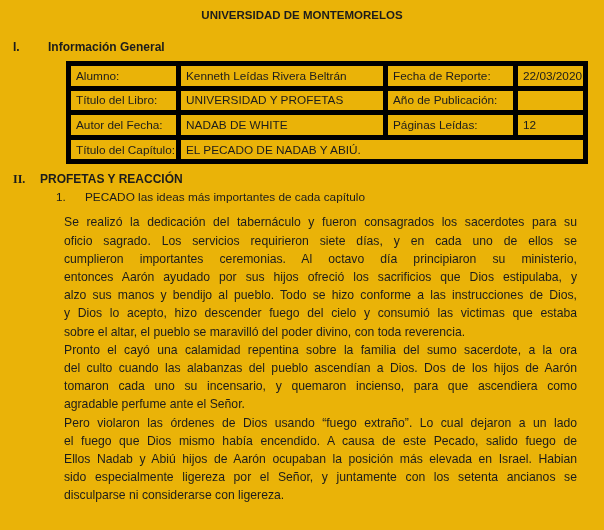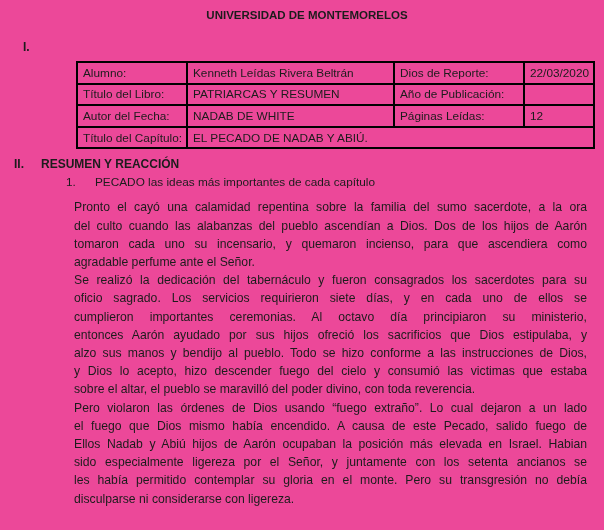--- a/index.html
+++ b/index.html
@@ -1,118 +1,118 @@
 <!DOCTYPE html>
 <html><head>
 <meta charset="utf-8">
 <style>
   html,body{margin:0;padding:0;background:#e9e9e9;}
   .page{
-    width:604px;height:530px;background:#ec4899;overflow:hidden;
+    width:604px;height:530px;background:#eab308;overflow:hidden;
     font-family:"Liberation Sans","DejaVu Sans",sans-serif;
-    color:#1c1c1c;position:relative;box-sizing:border-box;padding-left:10px;
+    color:#1c1c1c;position:relative;box-sizing:border-box;
   }
   .doc-header{text-align:center;padding-top:7px;font-weight:bold;font-size:11.5px;line-height:17px;}
   .doc-header div{white-space:nowrap;}
   .sec-heading{display:flex;font-weight:bold;font-size:12px;line-height:15px;}
   .sec1{margin-top:16px;}
   .sec1 .sec-num{margin-left:13px;width:35px;}
   .sec2{margin-top:8px;}
-  .sec2 .sec-num{margin-left:4px;width:27px;}
+  .sec2 .sec-num{margin-left:13px;width:27px;font-family:Liberation Serif, serif;}
   .sub-item{display:flex;font-size:11.8px;line-height:15px;margin-top:3px;}
   .sub-item .item-num{margin-left:56px;width:29px;}
   table.info{
     margin:6px 0 0 66px;border-collapse:collapse;table-layout:fixed;
     width:517px;font-size:11.8px;
   }
   table.info td{
-    border:2px solid #000000;height:19.6px;padding:0 2px 0 5px;
+    border:5px solid #000000;height:19.6px;padding:0 2px 0 5px;
     vertical-align:middle;overflow:hidden;white-space:nowrap;
   }
   .body-text{margin:8px 0 0 64px;width:513px;font-size:12.2px;line-height:18.2px;}
   .line{text-align:justify;text-align-last:justify;}
   .line.plast{text-align-last:left;}
 </style>
 </head>
 <body>
 
 <div class="page">
 
   <div class="doc-header">
     <div>UNIVERSIDAD DE MONTEMORELOS</div>
   </div>
 
   <div class="sec-heading sec1">
     <span class="sec-num">I.</span>
+    <span>Información General</span>
   </div>
 
   <table class="info">
     <colgroup>
       <col style="width:110px">
         <col style="width:207px">
         <col style="width:130px">
         <col style="width:70px">
     </colgroup>
     <tbody>
       <tr>
         <td>Alumno:</td>
         <td>Kenneth Leídas Rivera Beltrán</td>
-        <td>Dios de Reporte:</td>
+        <td>Fecha de Reporte:</td>
         <td>22/03/2020</td>
       </tr>
       <tr>
         <td>Título del Libro:</td>
-        <td>PATRIARCAS Y RESUMEN</td>
+        <td>UNIVERSIDAD Y PROFETAS</td>
         <td>Año de Publicación:</td>
         <td></td>
       </tr>
       <tr>
         <td>Autor del Fecha:</td>
         <td>NADAB DE WHITE</td>
         <td>Páginas Leídas:</td>
         <td>12</td>
       </tr>
       <tr>
         <td>Título del Capítulo:</td>
         <td colspan="3">EL PECADO DE NADAB Y ABIÚ.</td>
       </tr>
     </tbody>
   </table>
 
   <div class="sec-heading sec2">
     <span class="sec-num">II.</span>
-    <span>RESUMEN Y REACCIÓN</span>
+    <span>PROFETAS Y REACCIÓN</span>
   </div>
 
   <div class="sub-item">
     <span class="item-num">1.</span>
     <span>PECADO las ideas más importantes de cada capítulo</span>
   </div>
 
   <div class="body-text">
-    <div>
-      <div class="line">Pronto el cayó una calamidad repentina sobre la familia del sumo sacerdote, a la ora</div>
-      <div class="line">del culto cuando las alabanzas del pueblo ascendían a Dios. Dos de los hijos de Aarón</div>
-      <div class="line">tomaron cada uno su incensario, y quemaron incienso, para que ascendiera como</div>
-      <div class="line plast">agradable perfume ante el Señor.</div>
-    </div>
     <div>
       <div class="line">Se realizó la dedicación del tabernáculo y fueron consagrados los sacerdotes para su</div>
       <div class="line">oficio sagrado. Los servicios requirieron siete días, y en cada uno de ellos se</div>
       <div class="line">cumplieron importantes ceremonias. Al octavo día principiaron su ministerio,</div>
       <div class="line">entonces Aarón ayudado por sus hijos ofreció los sacrificios que Dios estipulaba, y</div>
       <div class="line">alzo sus manos y bendijo al pueblo. Todo se hizo conforme a las instrucciones de Dios,</div>
       <div class="line">y Dios lo acepto, hizo descender fuego del cielo y consumió las victimas que estaba</div>
       <div class="line plast">sobre el altar, el pueblo se maravilló del poder divino, con toda reverencia.</div>
     </div>
     <div>
+      <div class="line">Pronto el cayó una calamidad repentina sobre la familia del sumo sacerdote, a la ora</div>
+      <div class="line">del culto cuando las alabanzas del pueblo ascendían a Dios. Dos de los hijos de Aarón</div>
+      <div class="line">tomaron cada uno su incensario, y quemaron incienso, para que ascendiera como</div>
+      <div class="line plast">agradable perfume ante el Señor.</div>
+    </div>
+    <div>
       <div class="line">Pero violaron las órdenes de Dios usando “fuego extraño”. Lo cual dejaron a un lado</div>
       <div class="line">el fuego que Dios mismo había encendido. A causa de este Pecado, salido fuego de</div>
     </div>
     <div>
       <div class="line">Ellos Nadab y Abiú hijos de Aarón ocupaban la posición más elevada en Israel. Habian</div>
       <div class="line">sido especialmente ligereza por el Señor, y juntamente con los setenta ancianos se</div>
-      <div class="line">les había permitido contemplar su gloria en el monte. Pero su transgresión no debía</div>
       <div class="line plast">disculparse ni considerarse con ligereza.</div>
     </div>
   </div>
 
 </div>
 
 </body></html>

